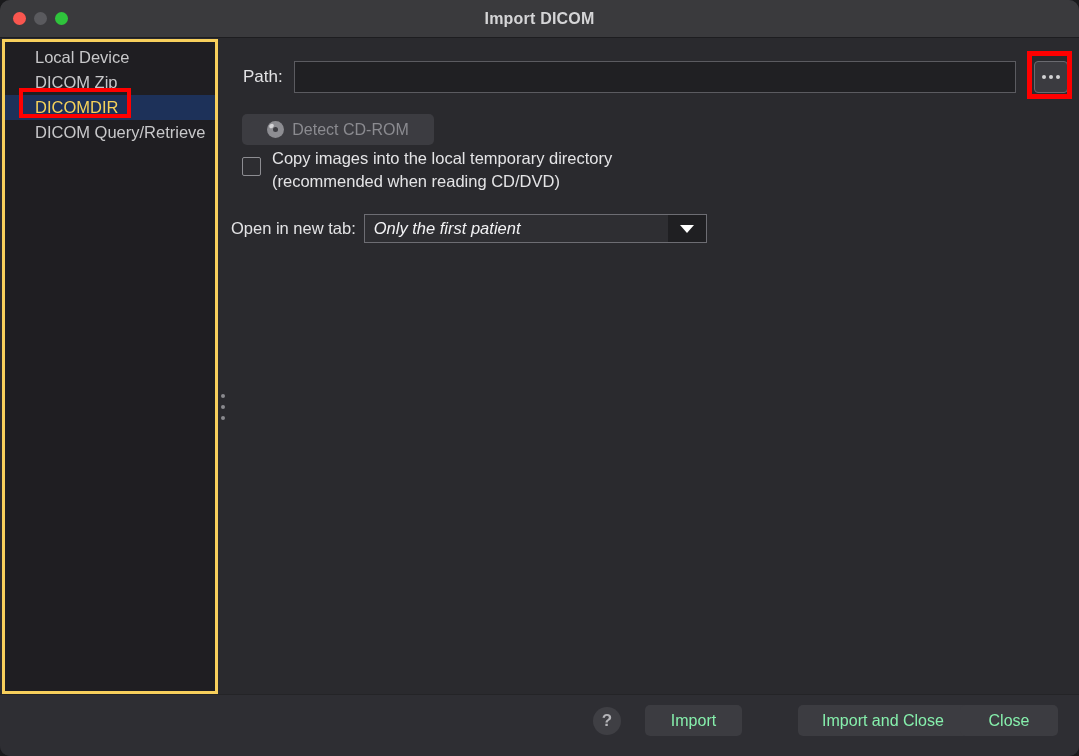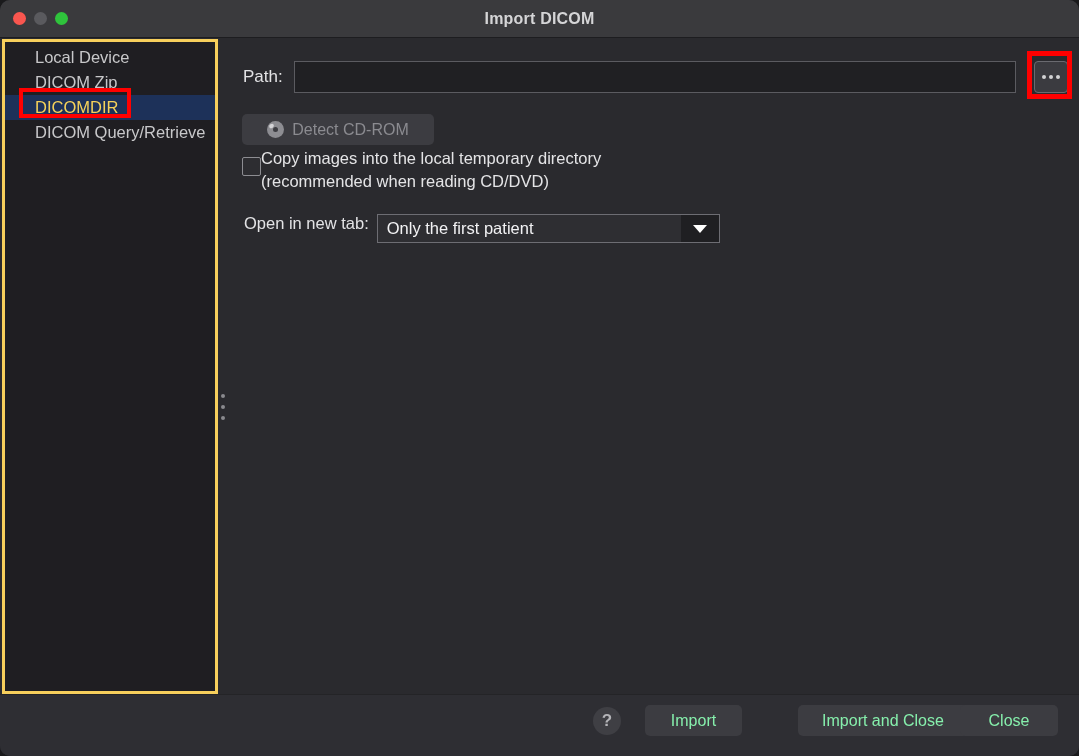--- a/index.html
+++ b/index.html
@@ -252,20 +252,21 @@
   }
 
   
   #copy-row {
     position: absolute;
     left: 14px;
     top: 108px;
     width: 620px;
     display: flex;
     align-items: flex-start;
+    gap: 11px;
   }
   #copy-checkbox {
     width: 19px;
     height: 19px;
     background: #2d2d31;
     border: 1px solid #8d8d92;
     border-radius: 2px;
     box-sizing: border-box;
     margin-top: 10px;
     flex: none;
@@ -274,39 +275,41 @@
   #copy-label {
     color: #e4e4e6;
     font-size: 16.5px;
     line-height: 23px;
     white-space: pre-line;
   }
 
   
   #tab-row {
     position: absolute;
-    left: 16px;
+    left: 3px;
     top: 175px;
     display: flex;
+    align-items: center;
   }
   #tab-label {
     color: #e3e3e5;
     font-size: 16.5px;
     margin-right: 8px;
   }
   #tab-select {
     position: relative;
     width: 343px;
     height: 29px;
     background: #2e2e32;
     border: 1px solid #6d6d73;
     box-sizing: border-box;
     display: flex;
     align-items: center;
     cursor: pointer;
+    font-style: italic;
   }
   #tab-select-value {
     color: #f2f2f4;
     font-size: 16.5px;
     padding-left: 9px;
   }
   #tab-select-arrowbox {
     position: absolute;
     right: 0; top: 0;
     width: 38px;

